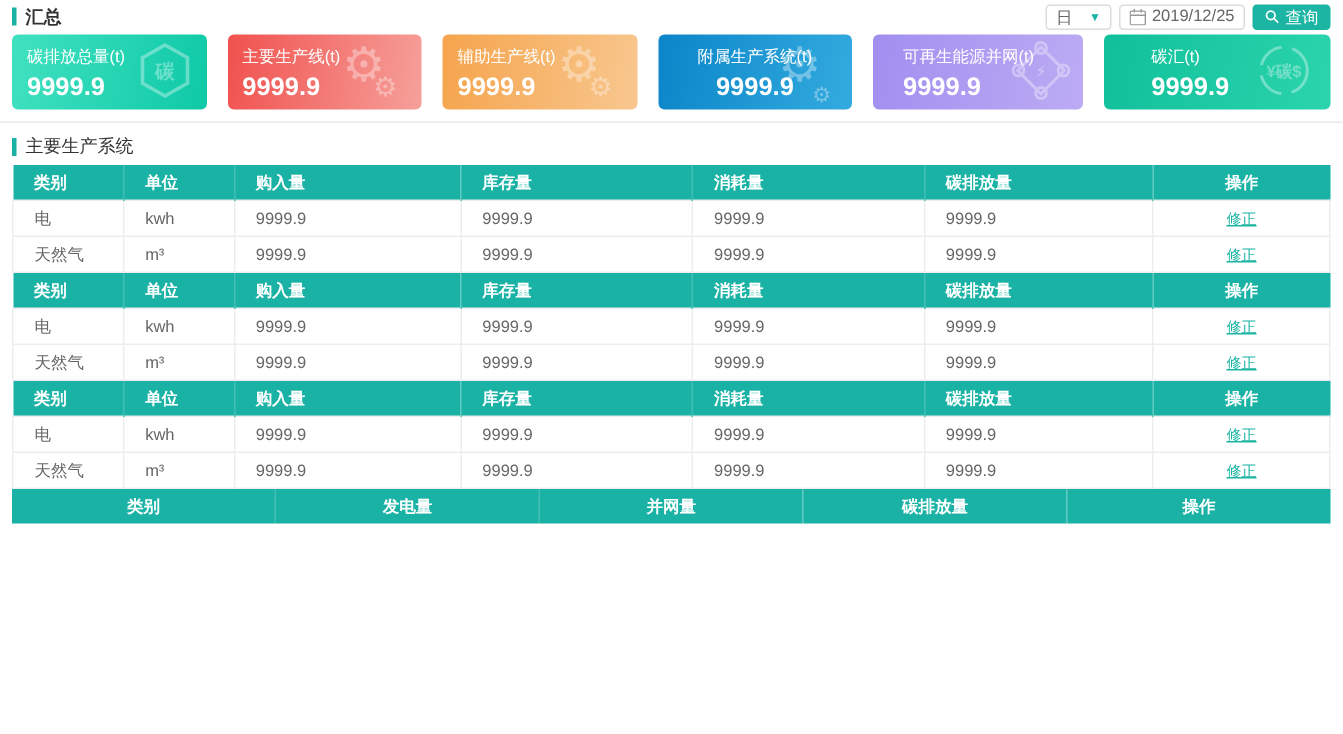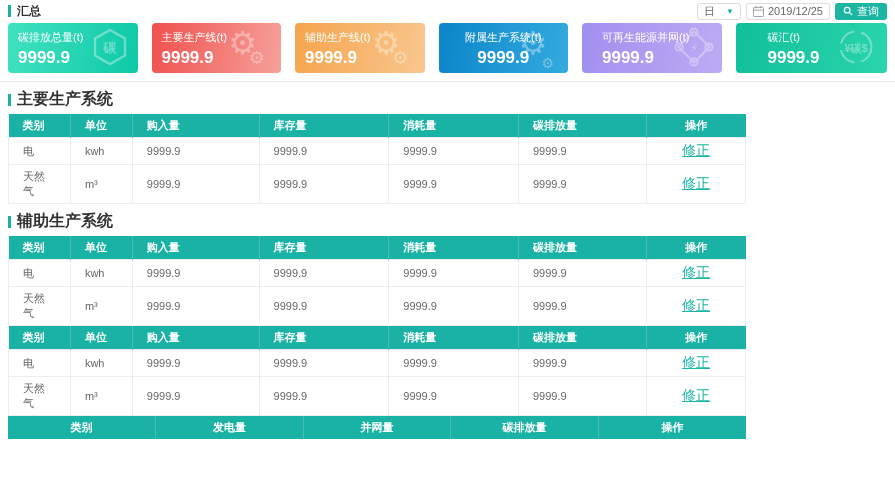--- a/index.html
+++ b/index.html
@@ -25,31 +25,31 @@
     position:relative; overflow:hidden; }
   .card-label { font-size:11px; margin-bottom:3px; }
   .card-value { font-size:17px; font-weight:bold; }
   .card-icon { position:absolute; right:8px; top:4px; opacity:.35; color:#fff; pointer-events:none; }
   .gear-big { font-size:32px; line-height:1; display:inline-block; }
   .gear-small { font-size:18px; line-height:1; display:inline-block; position:relative; top:10px; left:-8px; }
   .gear-small2 { font-size:14px; line-height:1; display:inline-block; position:relative; top:14px; left:-6px; }
   .cards-divider { border-bottom:1px solid #e9e9e9; margin:8px 0 0; }
 
   
-  .section-title { display:flex; align-items:center; font-size:16px; font-weight:bold;
+  .section-title { display:flex; align-items:center; font-size:12px; font-weight:normal;
     color:#333; margin:7px 8px 4px;text-align:right; }
   .section-title .bar { width:3px; height:12px; background:#19b2a5; margin-right:6px; }
-  table { width:738px; margin:0 8px; border-collapse:collapse; table-layout:fixed; }
+  table { width:879px; margin:0 8px; border-collapse:collapse; table-layout:fixed; }
   th { background:#19b2a5; color:#fff; font-size:11px; font-weight:bold;
     padding:4px 14px; text-align:left; border-right:1px solid rgba(255,255,255,.18); }
   th:last-child { border-right:none; }
   td { font-size:11px; color:#666; padding:4px 14px; border:1px solid #ededed; background:#fff; }
   table.center th, table.center td { text-align:center; padding-left:0; padding-right:0; }
   th.op, td.op { text-align:center; padding-left:0; padding-right:0; }
-  .fix-link { color:#1cb5a3; text-decoration:underline; cursor:pointer; font-size:14px; }
+  .fix-link { color:#1cb5a3; text-decoration:underline; cursor:pointer; font-size:10px; }
 </style>
 </head>
 <body>
 
 <div class="topbar">
   <div class="sec-title">
     <span class="bar"></span>
     <span>汇总</span>
   </div>
   <div class="controls">
@@ -172,24 +172,20 @@
             <td>9999.9</td>
             <td>9999.9</td>
             <td>9999.9</td>
             <td>9999.9</td>
             <td class="op"><a class="fix-link">修正</a></td>
           </tr>
         </tbody>
       </table>
     </div>
     <div>
-      <div class="section-title">
-        <span class="bar"></span>
-        <span>辅助生产系统</span>
-      </div>
       <table>
         <colgroup>
           <col style="width: 8.4%;">
           <col style="width: 8.4%;">
           <col style="width: 17.2%;">
           <col style="width: 17.6%;">
           <col style="width: 17.6%;">
           <col style="width: 17.4%;">
           <col style="width: 13.4%;">
         </colgroup>

